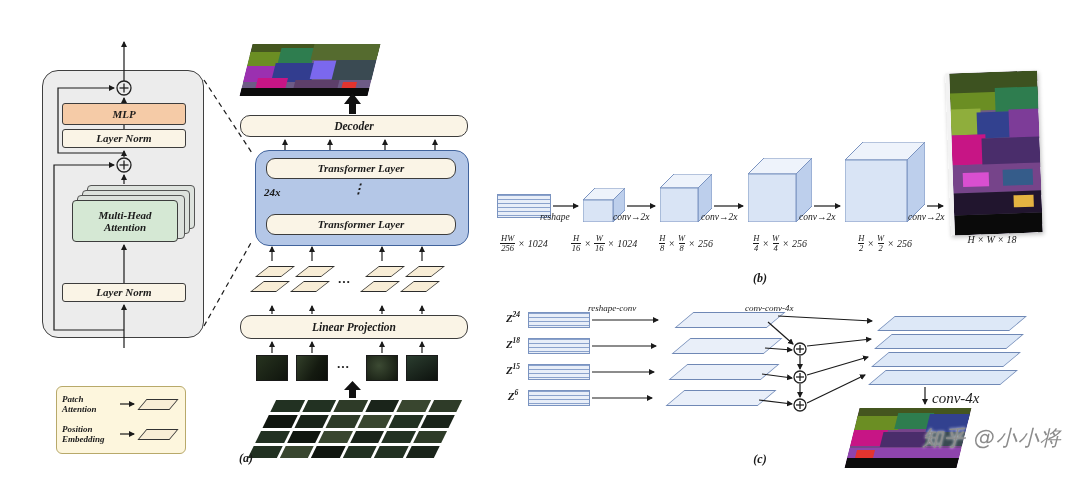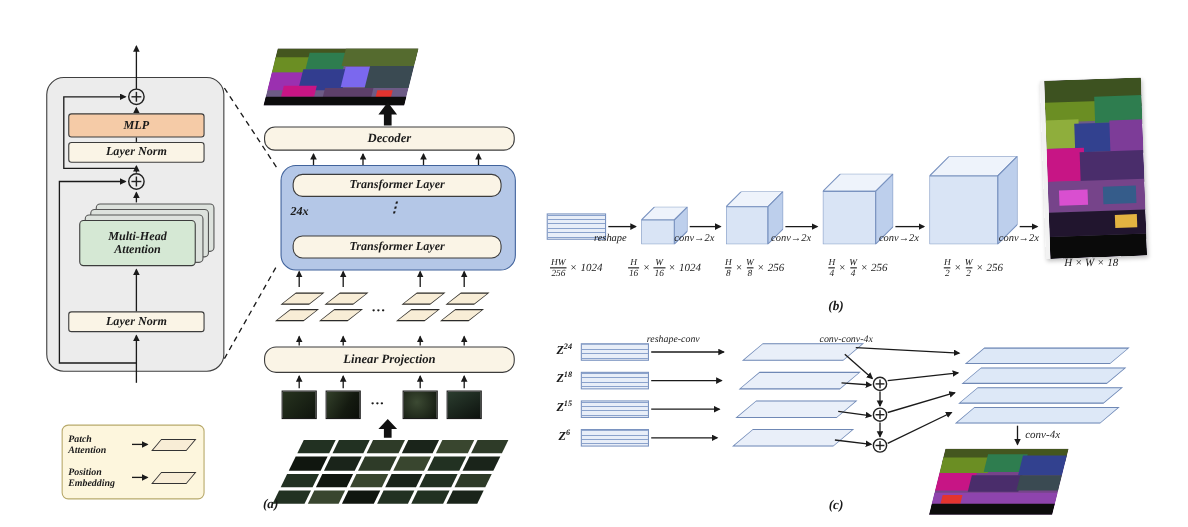--- a/index.html
+++ b/index.html
@@ -292,21 +292,21 @@
   <div class="sheet" style="left:678px;top:364px;width:92px;height:16px;"></div>
   <div class="sheet" style="left:675px;top:390px;width:92px;height:16px;"></div>
 
   <div class="op" style="left:745px;top:303px;width:84px;font-size:9px;">conv-conv-4x</div>
 
   <div class="sheet s2" style="left:886px;top:316px;width:132px;height:15px;"></div>
   <div class="sheet s2" style="left:883px;top:334px;width:132px;height:15px;"></div>
   <div class="sheet s2" style="left:880px;top:352px;width:132px;height:15px;"></div>
   <div class="sheet s2" style="left:877px;top:370px;width:132px;height:15px;"></div>
 
-  <div class="op" style="left:932px;top:390px;width:50px;font-size:10px;text-align:left;">conv-4x</div>
+  <div class="op" style="left:932px;top:390px;width:50px;font-size:15px;text-align:left;">conv-4x</div>
 
   <div class="segimg" style="left:852px;top:408px;width:112px;height:60px;transform:skewX(-14deg);">
     <svg width="112" height="60" viewBox="0 0 112 60">
       <rect width="112" height="60" fill="#76448a"></rect>
       <rect y="0" width="112" height="12" fill="#44561f"></rect>
       <rect y="8" width="44" height="14" fill="#6b8e23"></rect>
       <rect x="40" y="5" width="36" height="16" fill="#2e7d4f"></rect>
       <rect x="72" y="6" width="40" height="18" fill="#32418f"></rect>
       <rect y="22" width="34" height="16" fill="#c71585"></rect>
       <rect x="30" y="24" width="46" height="15" fill="#4a2d6b"></rect>
@@ -397,14 +397,15 @@
       <circle cx="800" cy="405" r="6" fill="#fff"></circle>
       <line x1="796" y1="405" x2="804" y2="405"></line>
       <line x1="800" y1="401" x2="800" y2="409"></line>
     </g>
     <g fill="#111" stroke="none">
       <path d="M349,114 L349,104 L344,104 L352.5,93 L361,104 L356,104 L356,114 Z"></path>
       <path d="M349,398 L349,390 L344,390 L352.5,381 L361,390 L356,390 L356,398 Z"></path>
     </g>
   </svg>
 
+  <div class="watermark">知乎 @小小将</div>
 
 </div>
 
 </body></html>

